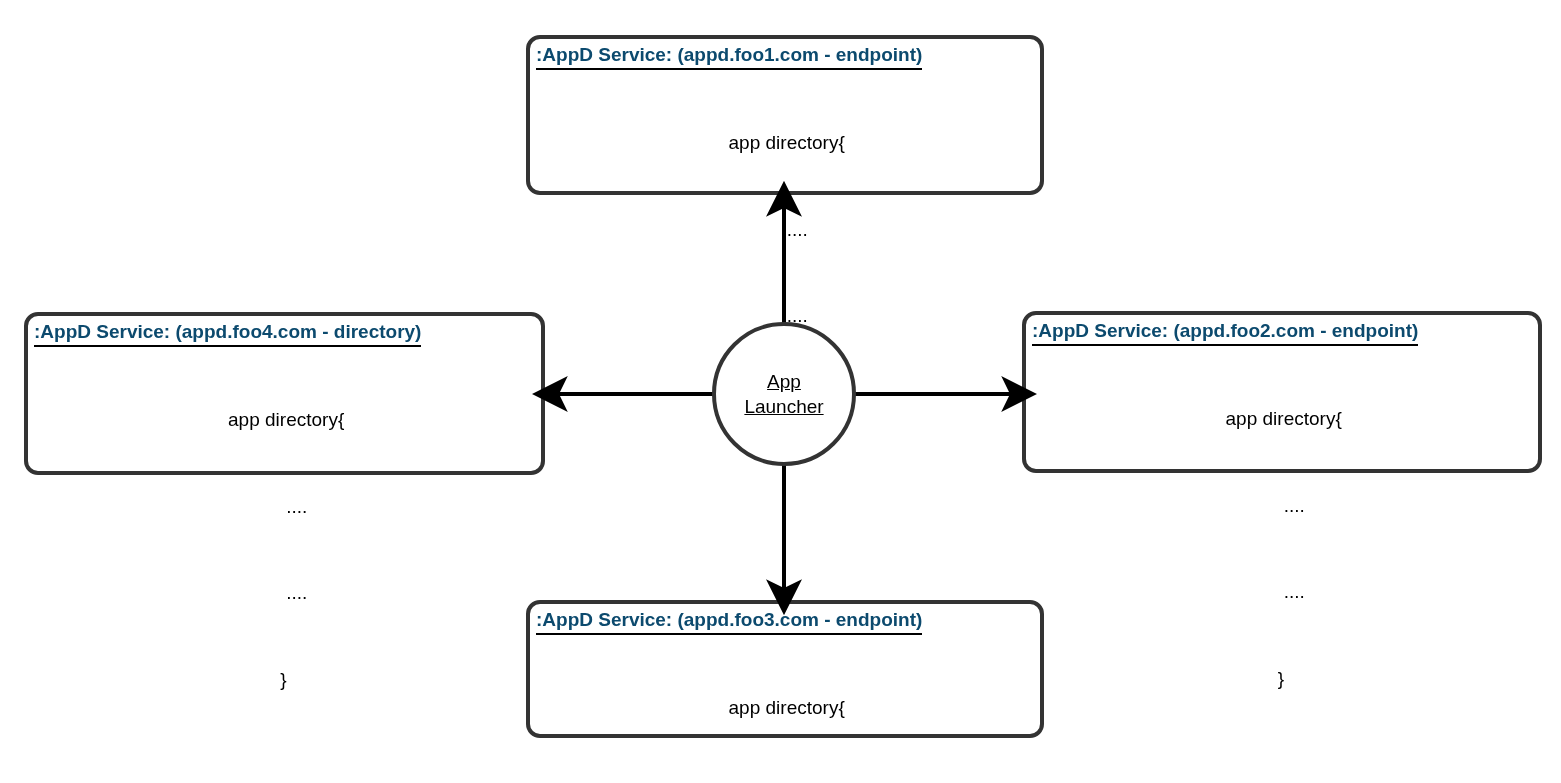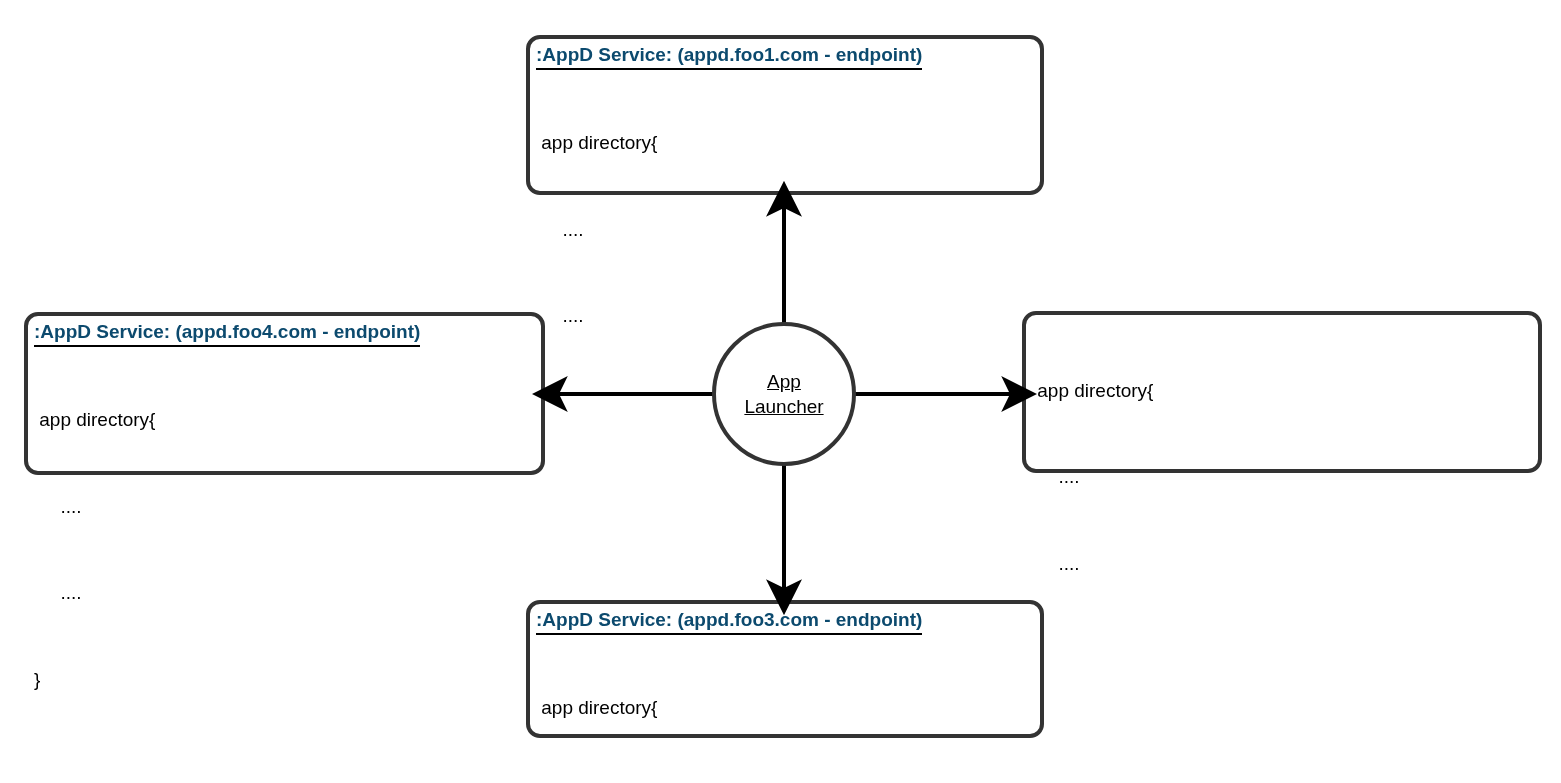--- a/index.html
+++ b/index.html
@@ -38,20 +38,21 @@
   }
   .box-body {
     font-size: 19px;
     font-weight: normal;
     color: #000000;
     line-height: 1.52;
     white-space: pre;
   }
   .box-line {
     white-space: pre;
+    text-align: center;
   }
 
   
   #box-top    { left: 526px; top: 35px;  width: 518px; height: 160px; }
   #box-left   { left: 24px;  top: 312px; width: 521px; height: 163px; }
   #box-right  { left: 1022px;top: 311px; width: 520px; height: 162px; }
   #box-bottom { left: 526px; top: 600px; width: 518px; height: 138px; }
 
   
   #hub {
@@ -97,30 +98,31 @@
     <div class="box-title">:AppD Service: (appd.foo1.com - endpoint)</div>
     <div class="box-body">
       <div class="box-line"> app directory{</div>
       <div class="box-line">     ....</div>
       <div class="box-line">     ....</div>
       <div class="box-line">}</div>
     </div>
   </div>
 
   <div class="service-box" id="box-left">
-    <div class="box-title">:AppD Service: (appd.foo4.com - endpoint)</div>
+    <div class="box-title">:AppD Service: (appd.foo4.com - directory)</div>
     <div class="box-body">
       <div class="box-line"> app directory{</div>
       <div class="box-line">     ....</div>
       <div class="box-line">     ....</div>
       <div class="box-line">}</div>
     </div>
   </div>
 
   <div class="service-box" id="box-right">
+    <div class="box-title">:AppD Service: (appd.foo2.com - endpoint)</div>
     <div class="box-body">
       <div class="box-line"> app directory{</div>
       <div class="box-line">     ....</div>
       <div class="box-line">     ....</div>
       <div class="box-line">}</div>
     </div>
   </div>
 
   <div class="service-box" id="box-bottom">
     <div class="box-title">:AppD Service: (appd.foo3.com - endpoint)</div>

